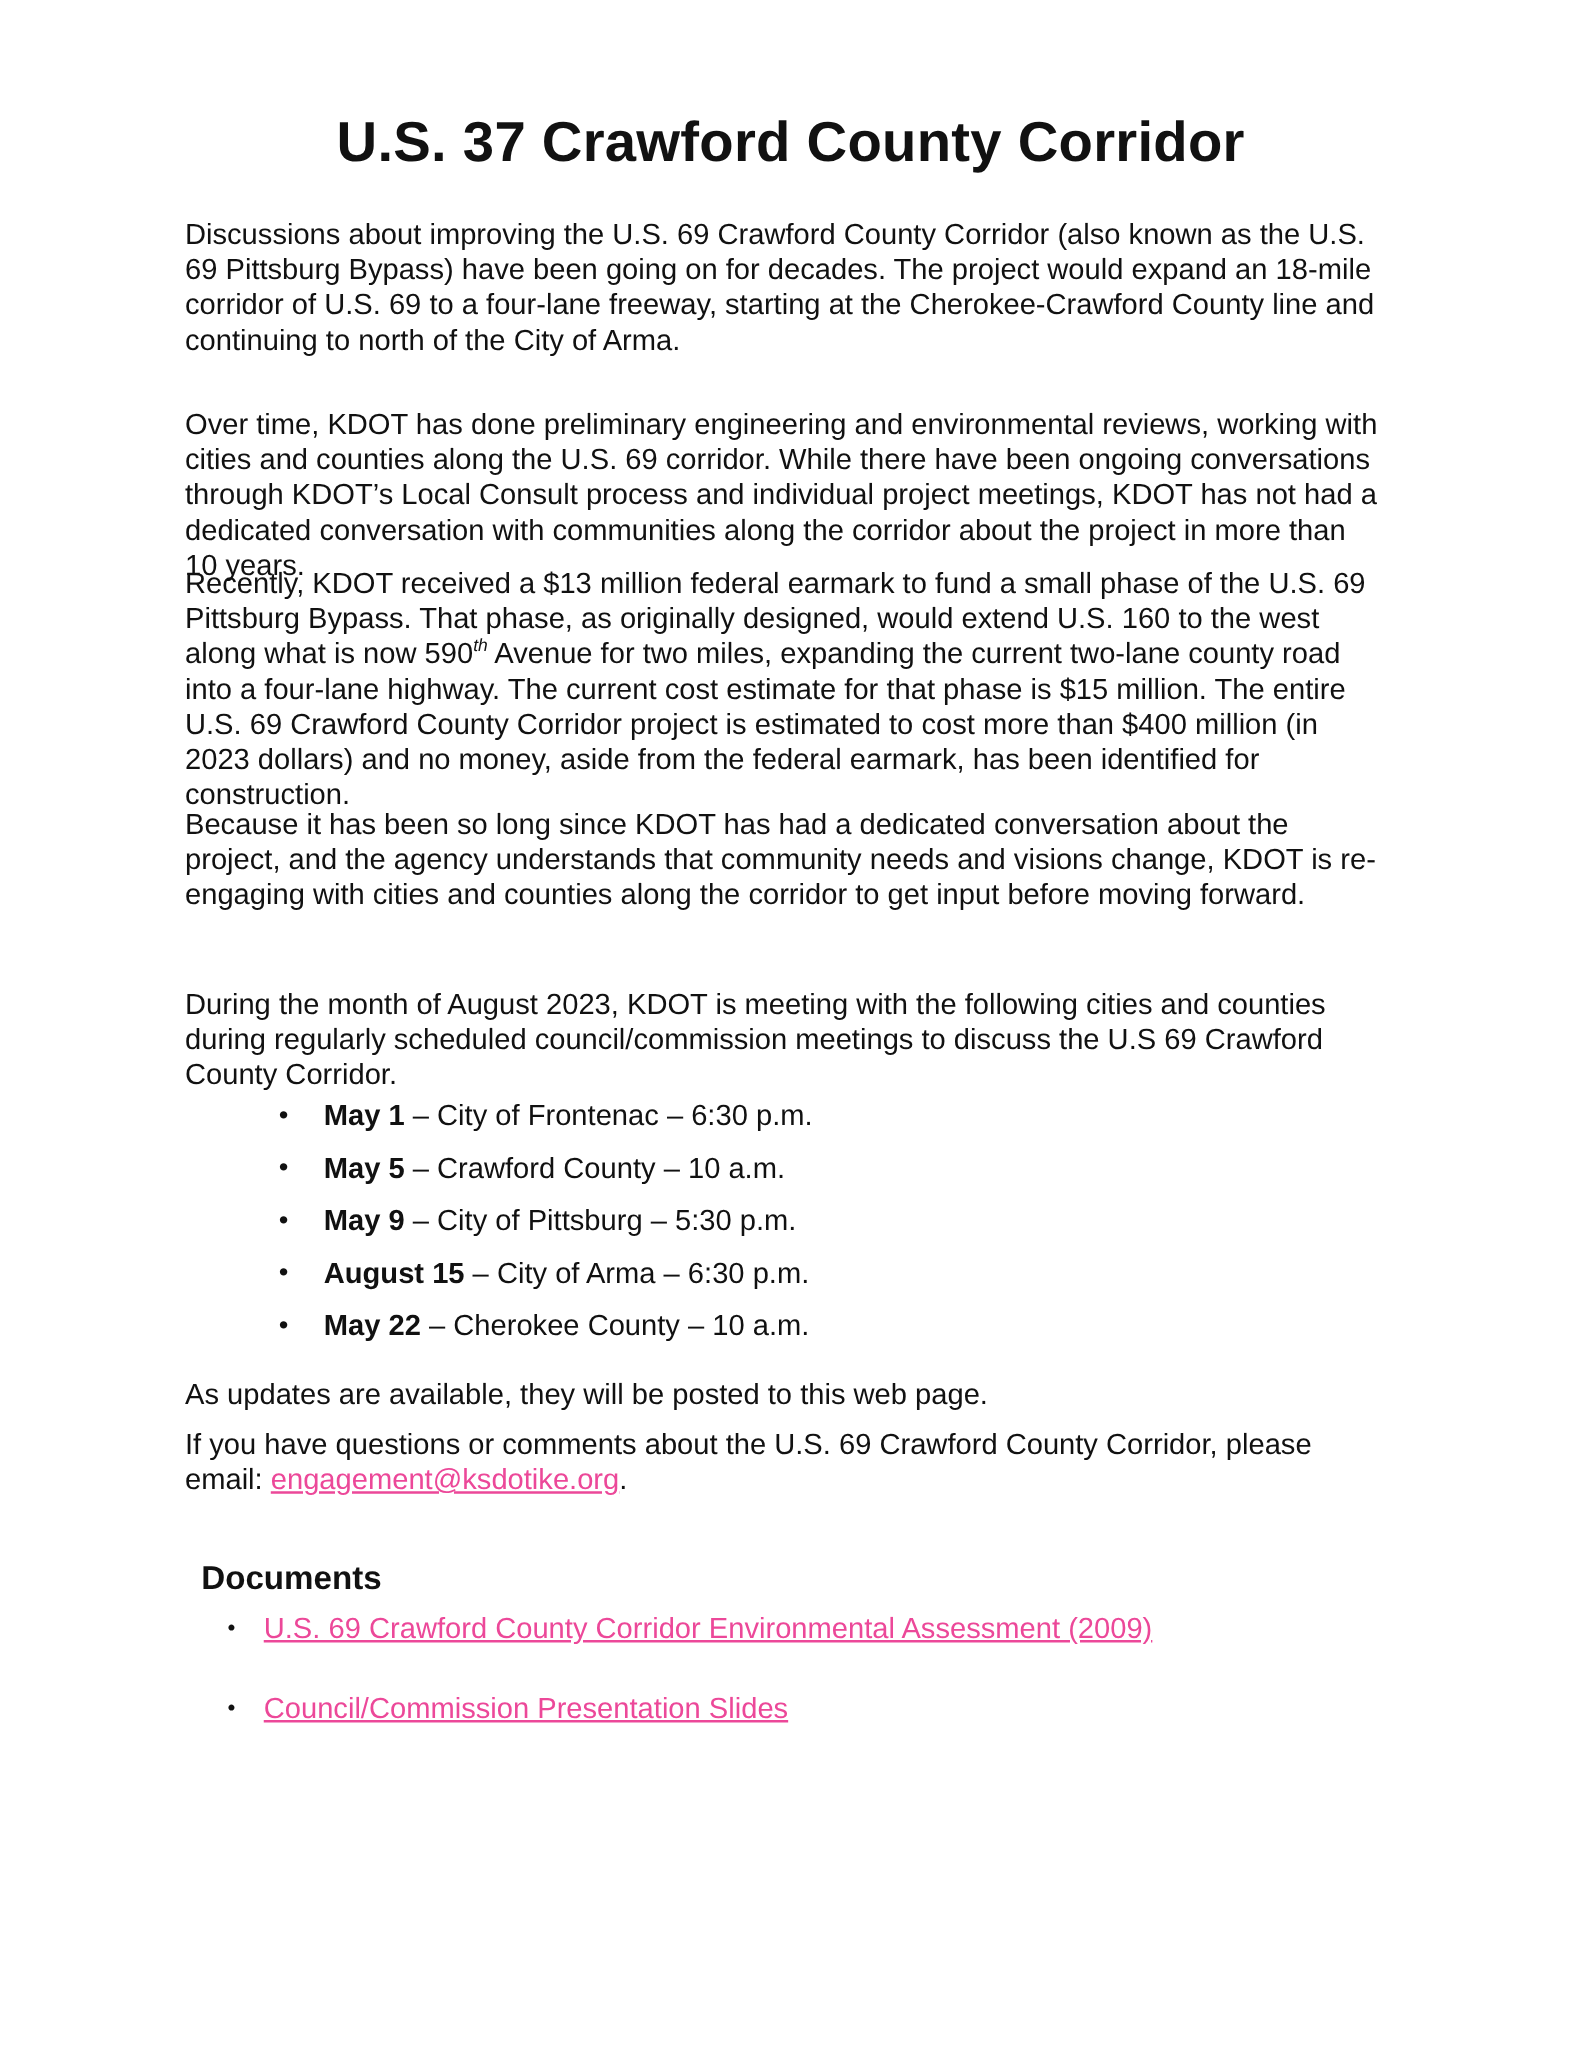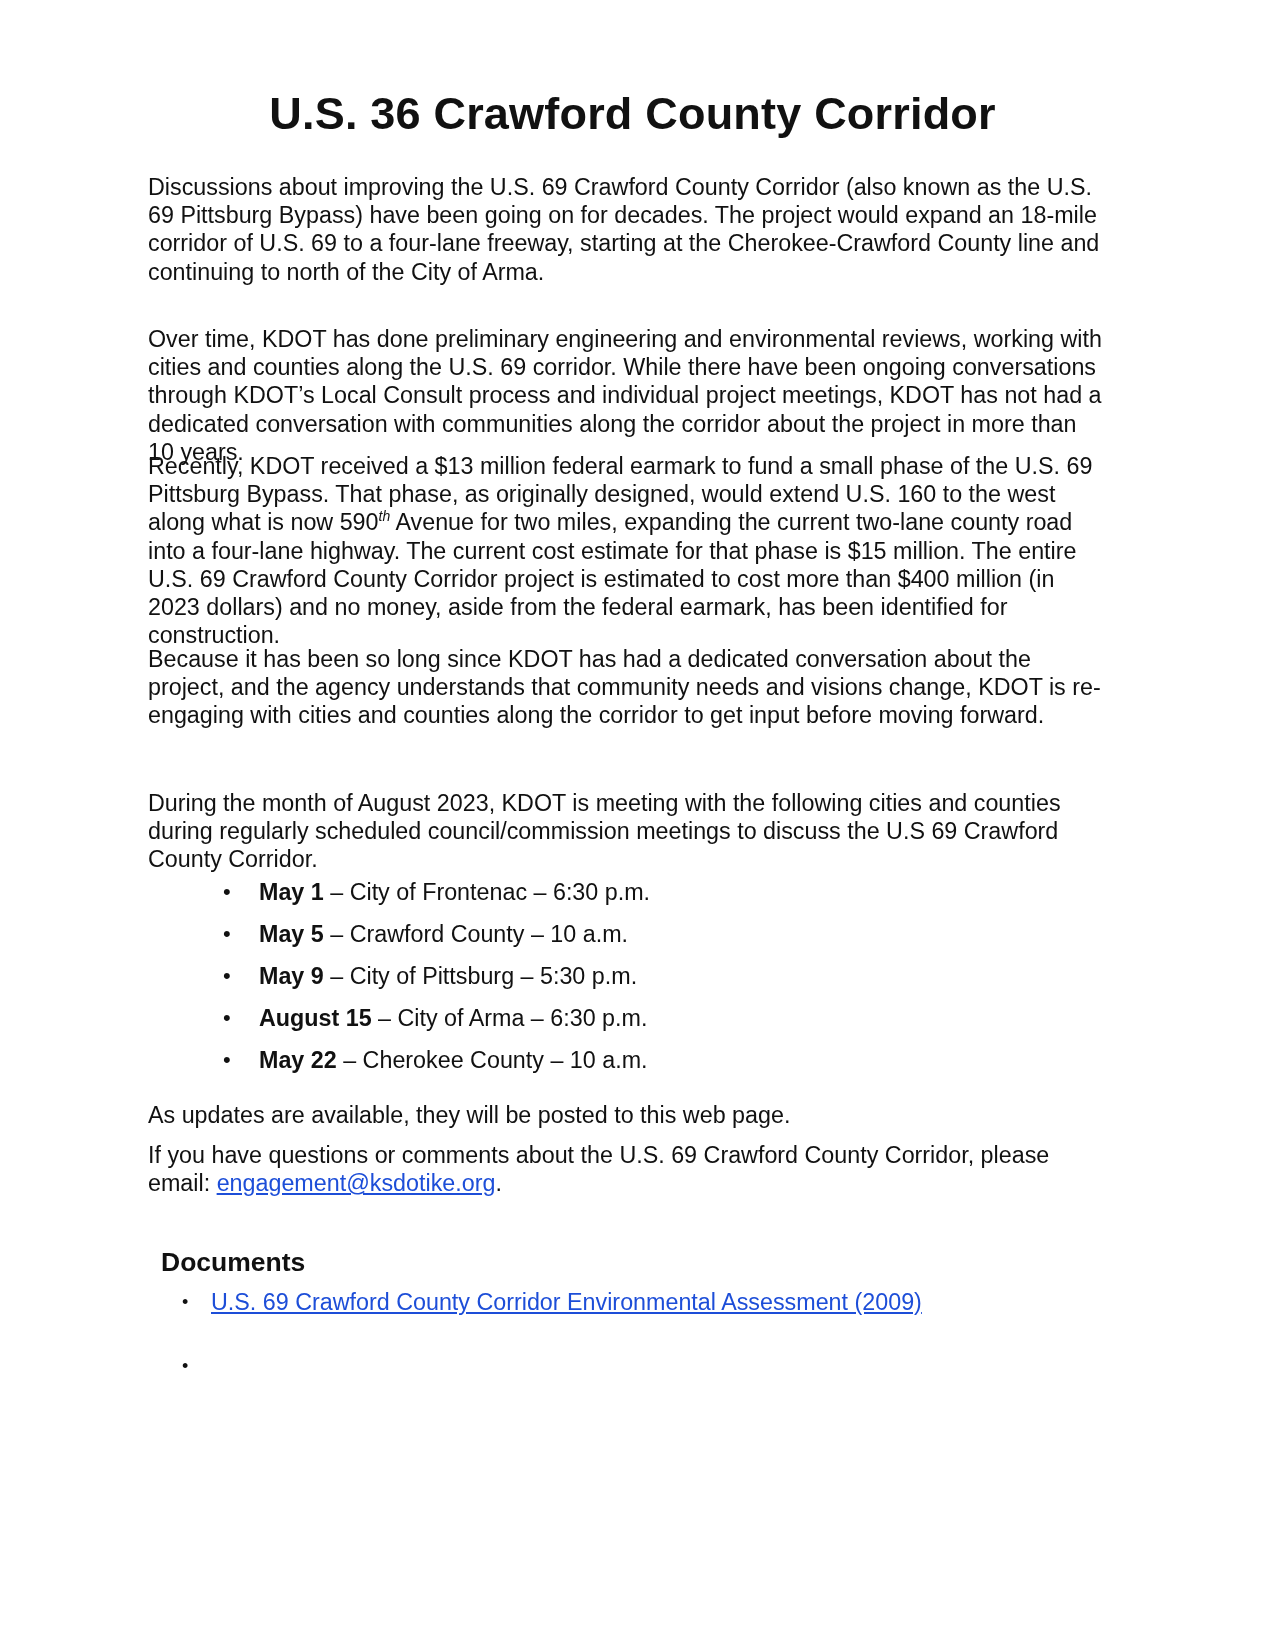--- a/index.html
+++ b/index.html
@@ -29,40 +29,40 @@
   .schedule li {
     position: relative; height: 42px; font-size: 23.3px; line-height: 28px;
     padding-left: 111px;
   }
   .schedule li .bullet {
     position: absolute; left: 75px; top: 0; font-size: 22px;
   }
   .schedule li b { font-weight: bold; }
   .p6 { top: 1101px; }
   .p7 { top: 1141px; }
-  a.link { color: #1d4ed8; text-decoration: underline; }
+  a.link { color: #ec4899; text-decoration: underline; }
   .docs-heading {
     position: absolute; left: 148px; top: 1233px; margin: 13px;
     font-size: 26.5px; font-weight: bold; line-height: 32px;
   }
   .docs {
     position: absolute; left: 148px; top: 1288px; list-style: none; margin: 0; padding: 0;
   }
   .docs li {
     position: relative; height: 64px; font-size: 23.3px; line-height: 28px; padding-left: 63px;
   }
   .docs li .dot {
     position: absolute; left: 34px; top: 0; font-size: 18px;
   }
 </style>
 </head>
 <body>
 
 <div class="page">
-  <h1 class="title">U.S. 36 Crawford County Corridor</h1>
+  <h1 class="title">U.S. 37 Crawford County Corridor</h1>
 
   <p class="body-text p1">Discussions about improving the U.S. 69 Crawford County Corridor (also known as the U.S. 69 Pittsburg Bypass) have been going on for decades. The project would expand an 18-mile corridor of U.S. 69 to a four-lane freeway, starting at the Cherokee-Crawford County line and continuing to north of the City of Arma.</p>
   <p class="body-text p2">Over time, KDOT has done preliminary engineering and environmental reviews, working with cities and counties along the U.S. 69 corridor. While there have been ongoing conversations through KDOT’s Local Consult process and individual project meetings, KDOT has not had a dedicated conversation with communities along the corridor about the project in more than 10 years.</p>
   <p class="body-text p3"><span>Recently, KDOT received a $13 million federal earmark to fund a small phase of the U.S. 69 Pittsburg Bypass. That phase, as originally designed, would extend U.S. 160 to the west along what is now 590</span><sup>th</sup><span> Avenue for two miles, expanding the current two-lane county road into a four-lane highway. The current cost estimate for that phase is $15 million. The entire U.S. 69 Crawford County Corridor project is estimated to cost more than $400 million (in 2023 dollars) and no money, aside from the federal earmark, has been identified for construction.</span></p>
   <p class="body-text p4">Because it has been so long since KDOT has had a dedicated conversation about the project, and the agency understands that community needs and visions change, KDOT is re-engaging with cities and counties along the corridor to get input before moving forward.</p>
   <p class="body-text p5">During the month of August 2023, KDOT is meeting with the following cities and counties during regularly scheduled council/commission meetings to discuss the U.S 69 Crawford County Corridor.</p>
 
   <ul class="schedule">
     <li><span class="bullet">•</span><b>May 1</b><span> – City of Frontenac – 6:30 p.m.</span></li>
     <li><span class="bullet">•</span><b>May 5</b><span> – Crawford County – 10 a.m.</span></li>
@@ -71,15 +71,15 @@
     <li><span class="bullet">•</span><b>May 22</b><span> – Cherokee County – 10 a.m.</span></li>
   </ul>
 
   <p class="body-text p6">As updates are available, they will be posted to this web page.</p>
   <p class="body-text p7"><span>If you have questions or comments about the U.S. 69 Crawford County Corridor, please email: </span><a class="link" href="#">engagement@ksdotike.org</a><span>.</span></p>
 
   <h2 class="docs-heading">Documents</h2>
 
   <ul class="docs">
     <li><span class="dot">•</span><a class="link" href="#">U.S. 69 Crawford County Corridor Environmental Assessment (2009)</a></li>
-    <li><span class="dot">•</span></li>
+    <li><span class="dot">•</span><a class="link" href="#">Council/Commission Presentation Slides</a></li>
   </ul>
 </div>
 
 </body></html>

